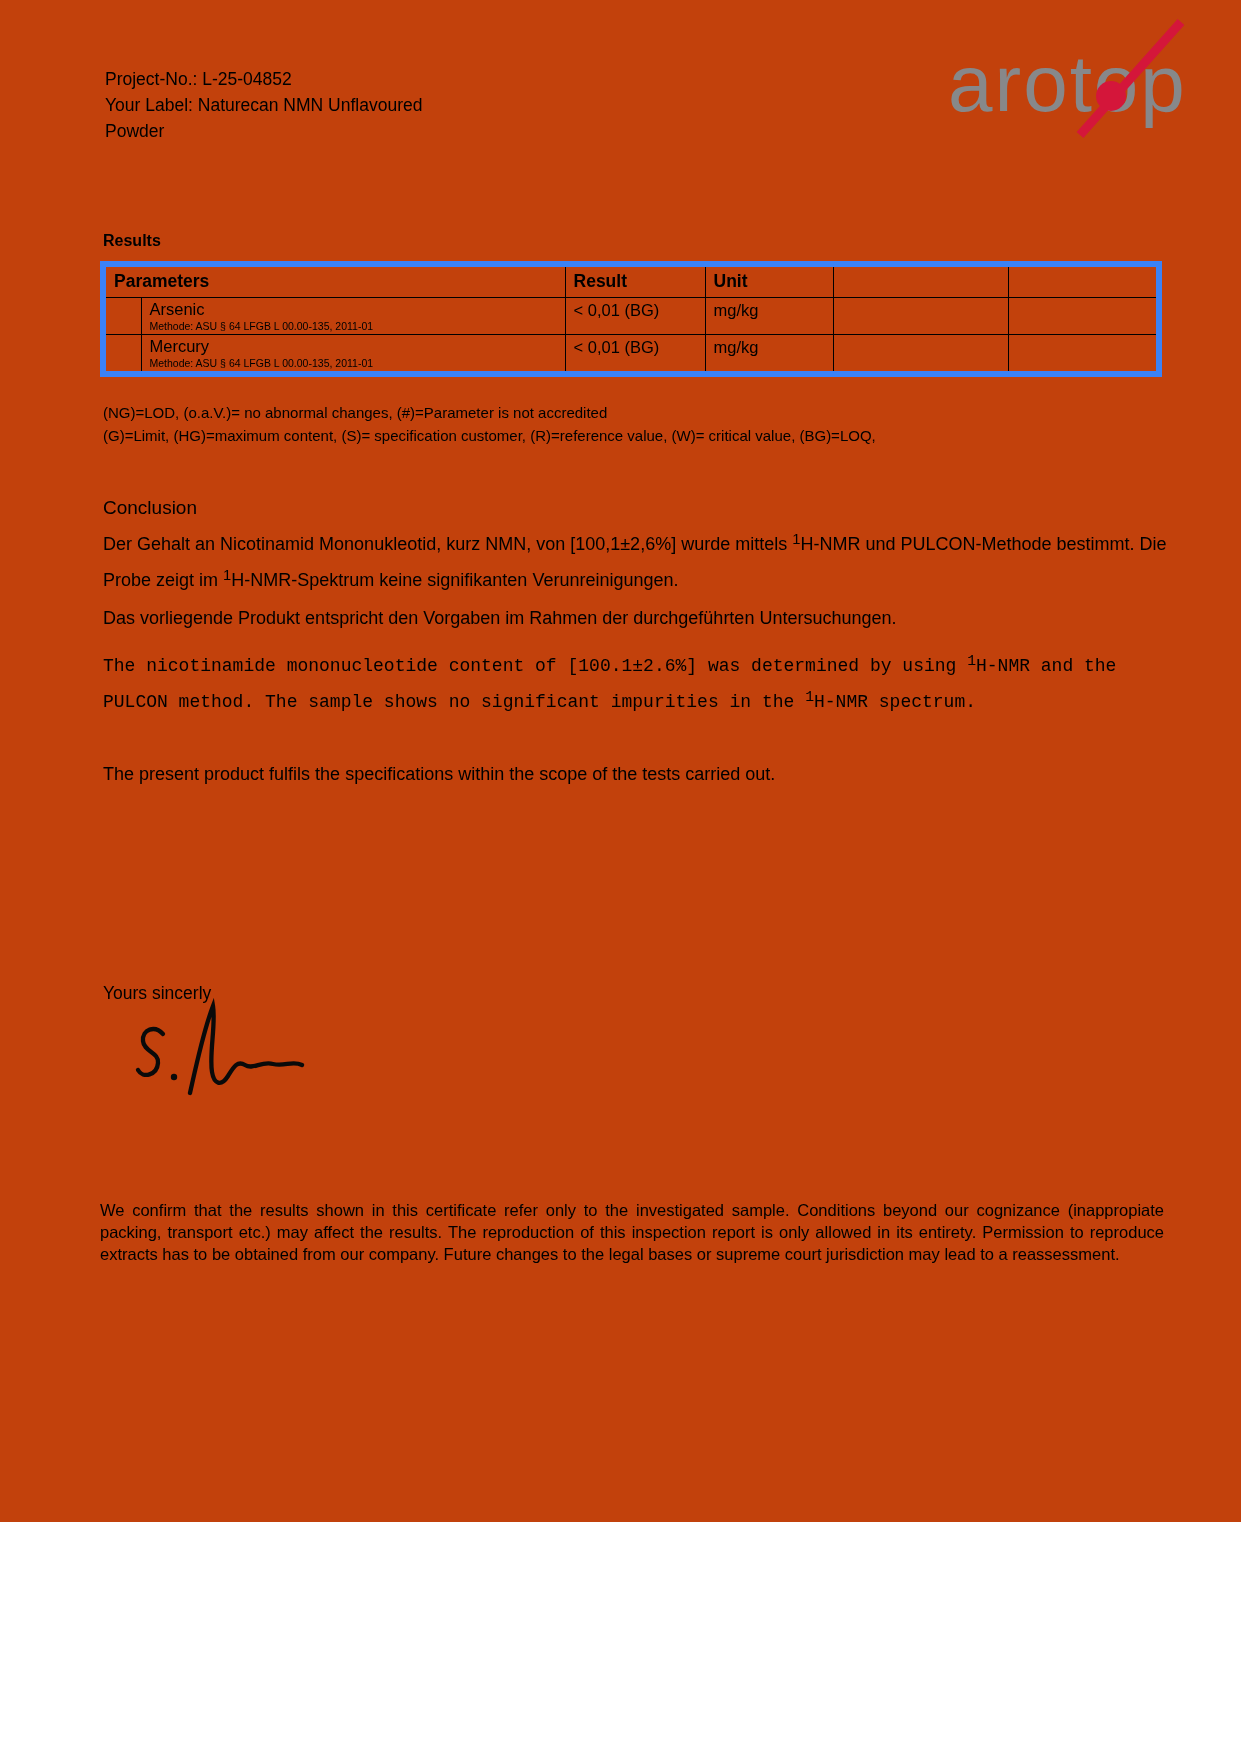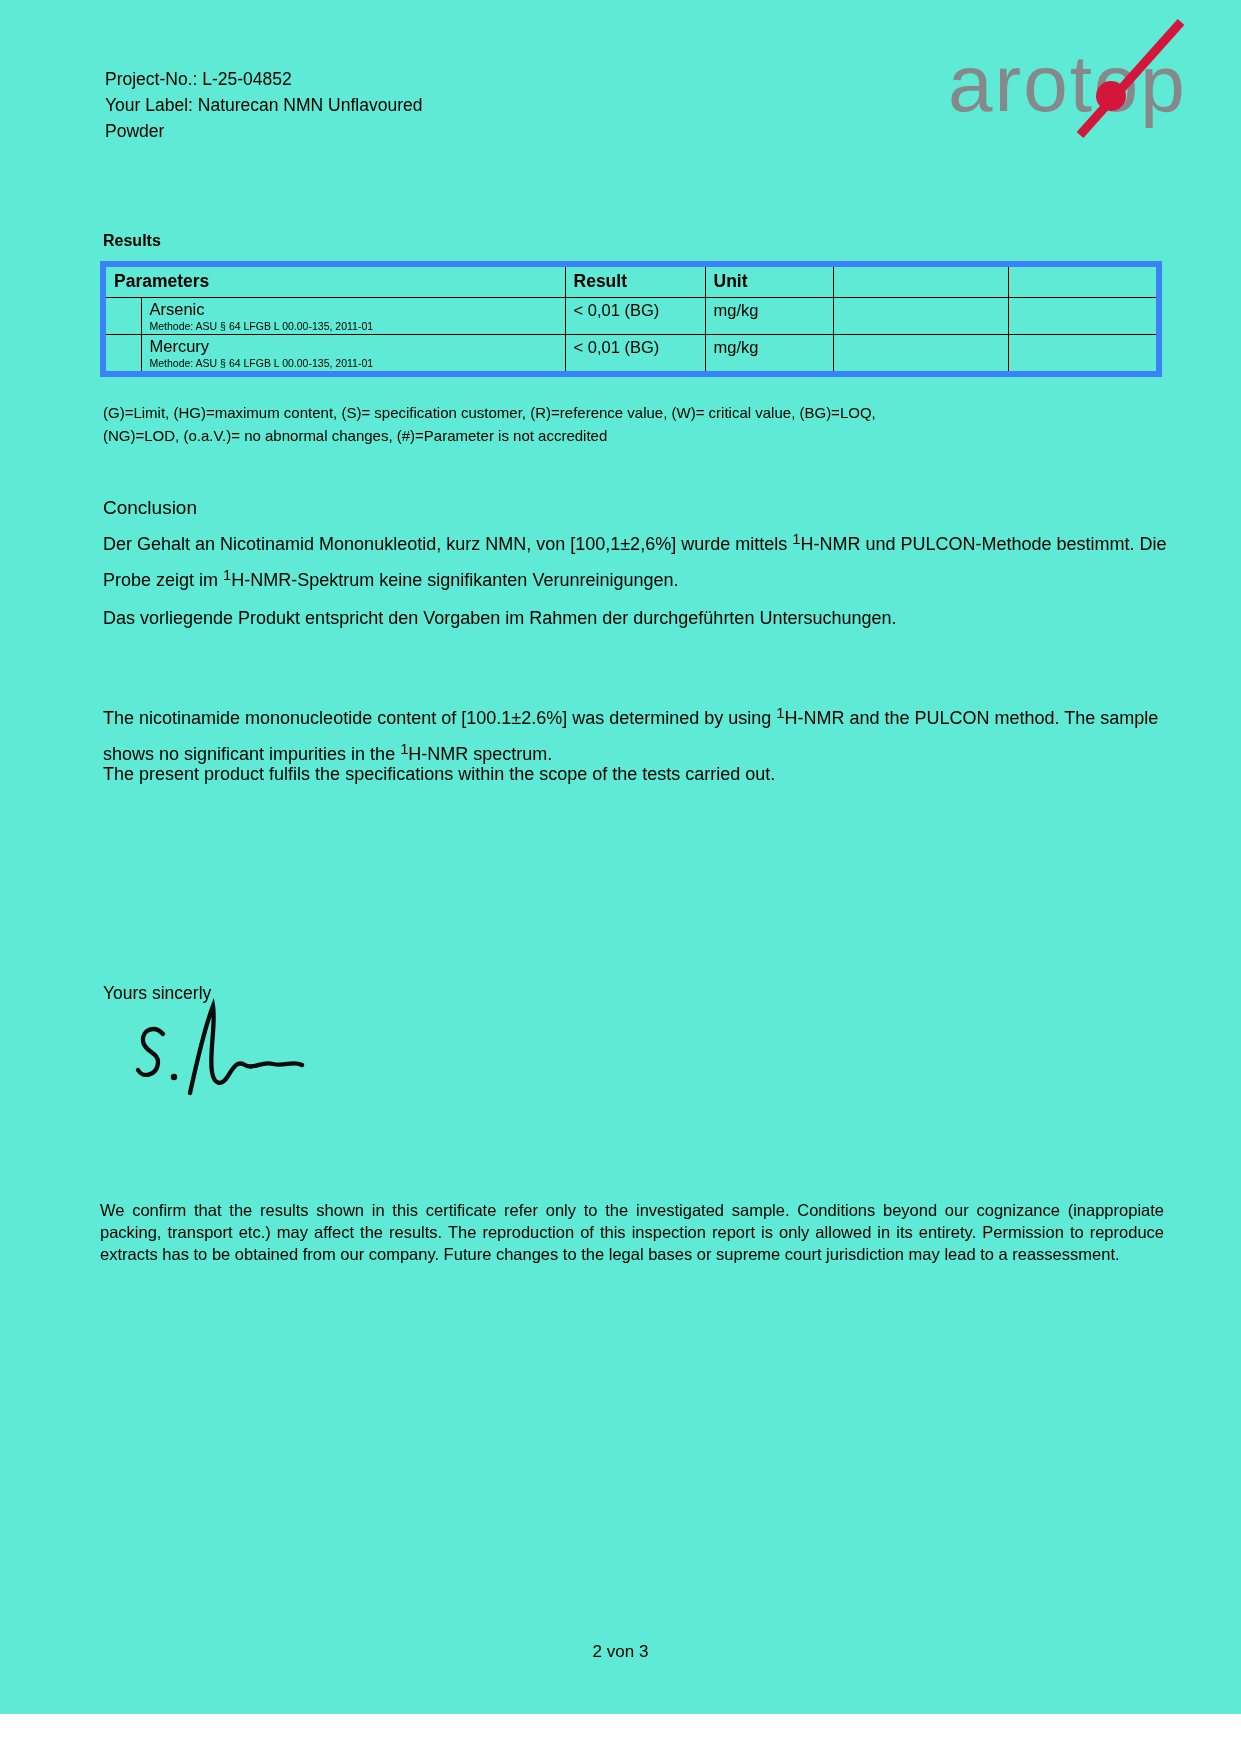--- a/index.html
+++ b/index.html
@@ -1,20 +1,20 @@
 <!DOCTYPE html>
 <html><head>
 <meta charset="utf-8">
 <style>
   html, body { margin: 0; padding: 0; background: #ffffff; }
   .page {
     position: relative;
     width: 1241px;
-    height: 1714px;
-    background: #5eead4;
+    height: 1522px;
+    background: #c2410c;
     font-family: "Liberation Sans", "DejaVu Sans", sans-serif;
     color: #000000;
     overflow: hidden;
   }
   .abs { position: absolute; }
 
   
   .header-text { left: 105px; top: 66px; font-size: 17.5px; line-height: 26px; }
   .logo { left: 946px; top: 16px; }
 
@@ -33,21 +33,21 @@
   .results-table td.val { font-size: 16.5px; padding: 3px 6px 2px 8px; }
   .row-h { height: 34px; }
 
   .legend { left: 103px; top: 401px; font-size: 15px; line-height: 23px; width: 980px; }
 
   
   .conclusion-title { left: 103px; top: 497px; font-size: 19px; font-weight: normal; }
   .para { left: 103px; width: 1065px; font-size: 18px; line-height: 36px; }
   .de-p1 { top: 526px; }
   .de-p2 { top: 600px; }
-  .en-p1 { top: 700px; }
+  .en-p1 { top: 648px; font-family: Liberation Mono, monospace; }
   .en-p2 { top: 756px; }
   sup.s1 { font-size: 82%; line-height: 0; vertical-align: 0.42em; }
 
   
   .closing { left: 103px; top: 948px; font-size: 17.5px; margin-top: 35px; }
   .signature { left: 133px; top: 998px; }
   .name-block { left: 103px; top: 1124px; font-size: 15.5px; line-height: 20.5px; }
 
   
   .confirmation {
@@ -113,22 +113,22 @@
         </td>
         <td class="val">&lt; 0,01 (BG)</td>
         <td class="val">mg/kg</td>
         <td></td>
         <td></td>
       </tr>
     </tbody>
   </table>
 
   <div class="abs legend">
+    <div>(NG)=LOD, (o.a.V.)= no abnormal changes, (#)=Parameter is not accredited</div>
     <div>(G)=Limit, (HG)=maximum content, (S)= specification customer, (R)=reference value, (W)= critical value, (BG)=LOQ,</div>
-    <div>(NG)=LOD, (o.a.V.)= no abnormal changes, (#)=Parameter is not accredited</div>
   </div>
 
   <div class="abs conclusion-title">Conclusion</div>
 
   <div class="abs para de-p1"><span>Der Gehalt an Nicotinamid Mononukleotid, kurz NMN, von [100,1±2,6%] wurde mittels </span><sup class="s1">1</sup><span>H-NMR und PULCON-Methode bestimmt. Die Probe zeigt im </span><sup class="s1">1</sup><span>H-NMR-Spektrum keine signifikanten Verunreinigungen.</span></div>
 
   <div class="abs para de-p2">Das vorliegende Produkt entspricht den Vorgaben im Rahmen der durchgeführten Untersuchungen.</div>
 
   <div class="abs para en-p1"><span>The nicotinamide mononucleotide content of [100.1±2.6%] was determined by using </span><sup class="s1">1</sup><span>H-NMR and the PULCON method. The sample shows no significant impurities in the </span><sup class="s1">1</sup><span>H-NMR spectrum.</span></div>
 

